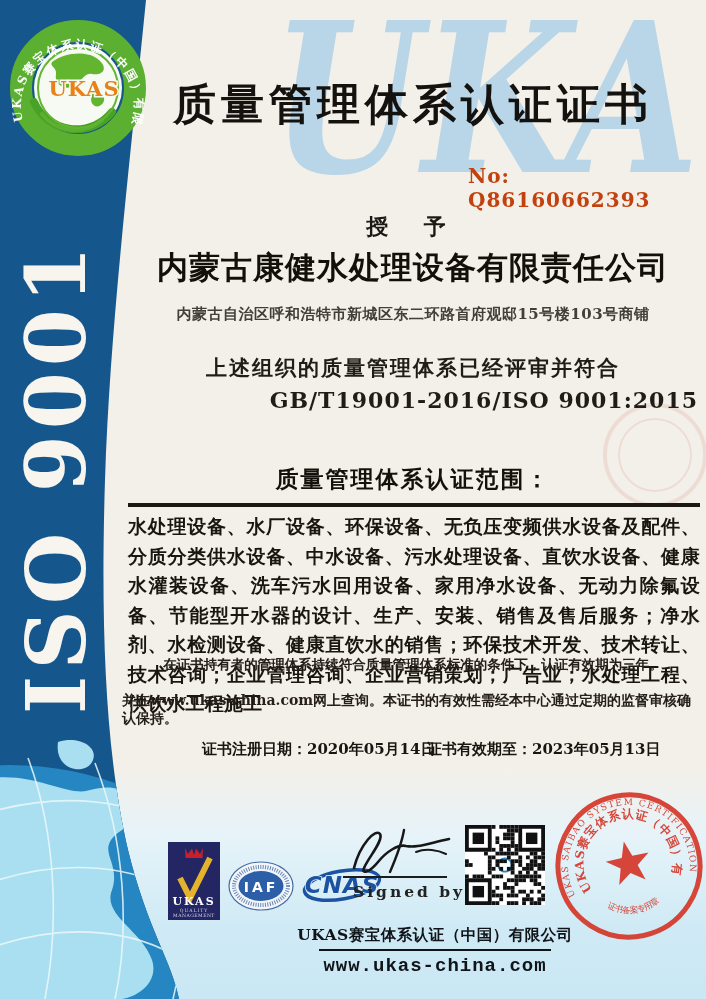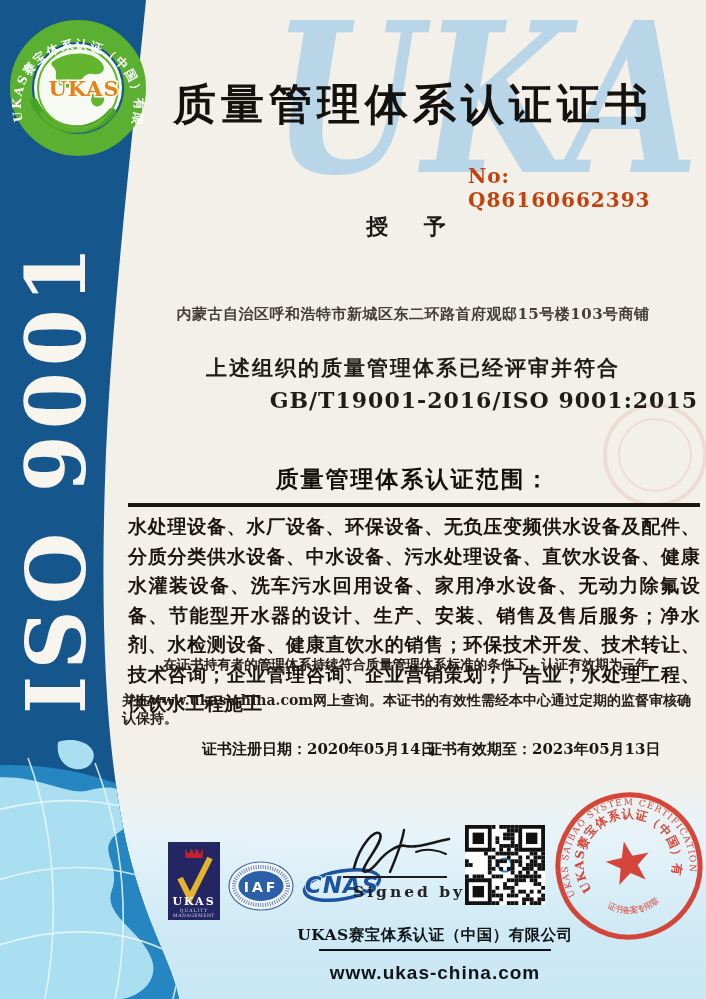--- a/index.html
+++ b/index.html
@@ -52,21 +52,21 @@
   }
   .note1{left:0;top:656px;width:570px;text-align:center;font-size:13.5px;font-weight:700;color:#262019;}
   .note2{left:-6px;top:692px;width:582px;text-align:left;font-size:14px;font-weight:700;color:#262019;}
   .date-left{left:74px;top:740px;font-size:15px;font-weight:800;color:#181512;}
   .date-right{left:299px;top:740px;font-size:15px;font-weight:800;color:#181512;}
   .signed-line{left:343px;top:876px;width:104px;height:0;border-bottom:2px solid #1c1c1c;}
   .signed-by{left:353px;top:882px;font-size:15.5px;font-weight:600;letter-spacing:3px;color:#222;}
   .footer{left:165px;top:925px;width:540px;text-align:center;color:#101418;}
   .footer .fc{font-size:15.5px;font-weight:800;letter-spacing:.5px;}
   .footer .fl{display:block;margin:3px auto 0 auto;width:232px;height:2px;background:#101418;}
-  .footer .fw{margin-top:11px;font-size:19px;font-weight:800;letter-spacing:1px;font-family:Liberation Sans, sans-serif;}
+  .footer .fw{margin-top:4px;font-size:19px;font-weight:800;letter-spacing:1px;font-family:Liberation Mono, monospace;}
   .faint-seal{left:600px;top:400px;opacity:.10;}
   .seal{left:551px;top:788px;opacity:.93;}
   .qr{left:465px;top:825px;}
 </style>
 </head>
 <body>
 
 <div class="certificate">
 
   <div class="abs bottom-blue"></div>
@@ -118,20 +118,21 @@
 
   <svg class="abs faint-seal" width="110" height="110" viewBox="0 0 110 110">
     <circle cx="55" cy="55" r="50" fill="none" stroke="#c0392b" stroke-width="4"></circle>
     <circle cx="55" cy="55" r="36" fill="none" stroke="#c0392b" stroke-width="2"></circle>
   </svg>
 
   <div class="abs content">
     <div class="abs title">质量管理体系认证证书</div>
     <div class="abs cert-no">No: Q86160662393</div>
     <div class="abs awarded">授 予</div>
+    <div class="abs company">内蒙古康健水处理设备有限责任公司</div>
     <div class="abs address">内蒙古自治区呼和浩特市新城区东二环路首府观邸15号楼103号商铺</div>
 
     <div class="abs statement">
       <div class="s1">上述组织的质量管理体系已经评审并符合</div>
       <div class="s2">GB/T19001-2016/ISO 9001:2015</div>
     </div>
 
     <div class="abs scope-title">质量管理体系认证范围：</div>
     <div class="abs scope-divider"></div>
     <div class="abs scope-text">水处理设备、水厂设备、环保设备、无负压变频供水设备及配件、分质分类供水设备、中水设备、污水处理设备、直饮水设备、健康水灌装设备、洗车污水回用设备、家用净水设备、无动力除氟设备、节能型开水器的设计、生产、安装、销售及售后服务；净水剂、水检测设备、健康直饮水的销售；环保技术开发、技术转让、技术咨询；企业管理咨询、企业营销策划；广告业；水处理工程、供饮水工程施工</div>

